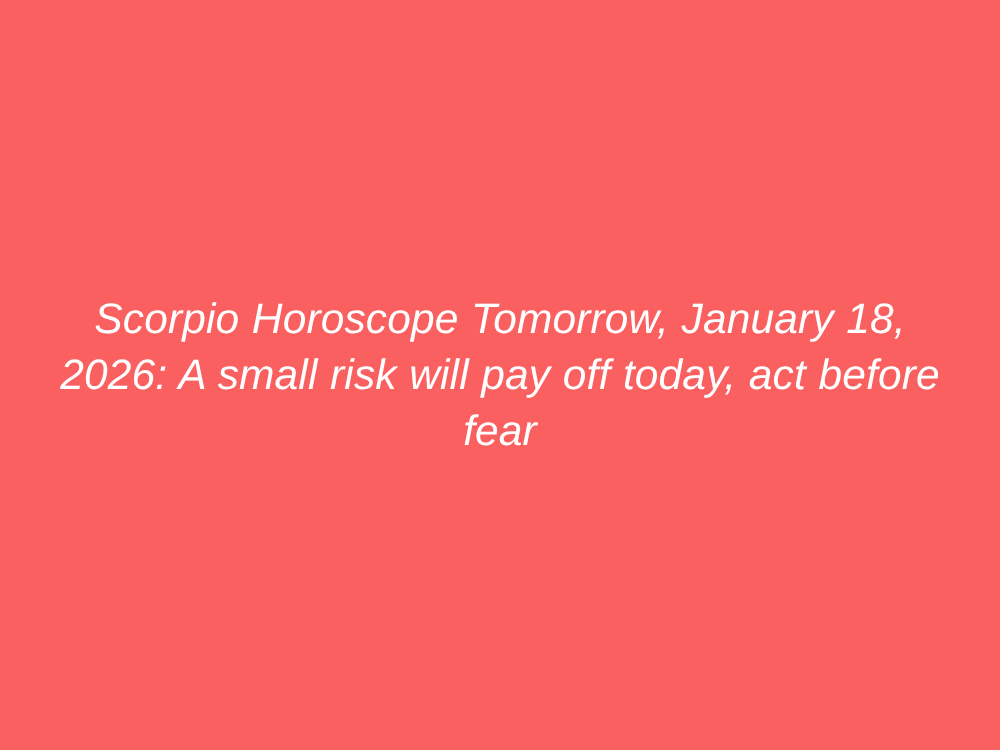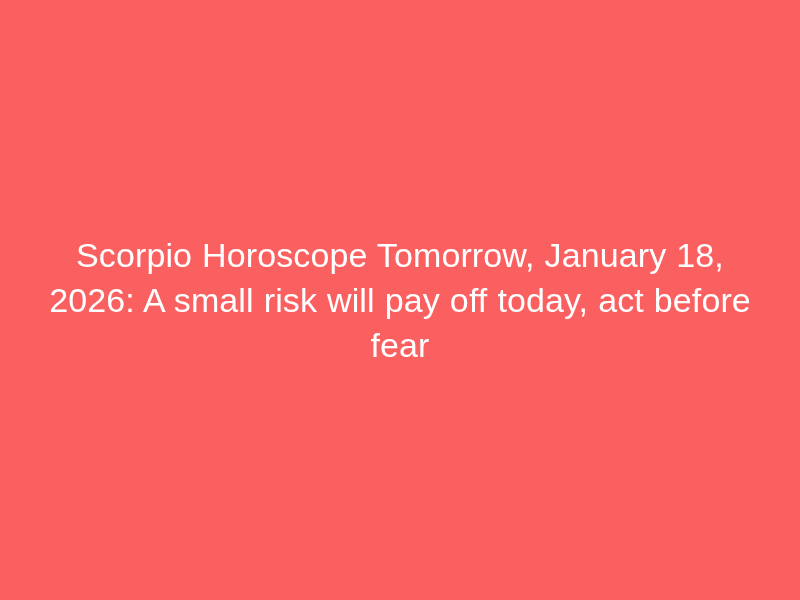--- a/index.html
+++ b/index.html
@@ -25,20 +25,21 @@
     display: flex;
     align-items: center;
     justify-content: center;
   }
 
   .headline-block {
     width: 760px;
     padding: 0 20px;
     box-sizing: border-box;
     text-align: center;
+    font-style: italic;
   }
 
   .headline {
     margin: 0;
     color: #ffffff;
     font-family: "Liberation Sans", sans-serif;
     font-size: 34px;
     font-weight: 400;
     line-height: 45px;
     letter-spacing: 0.1px;

